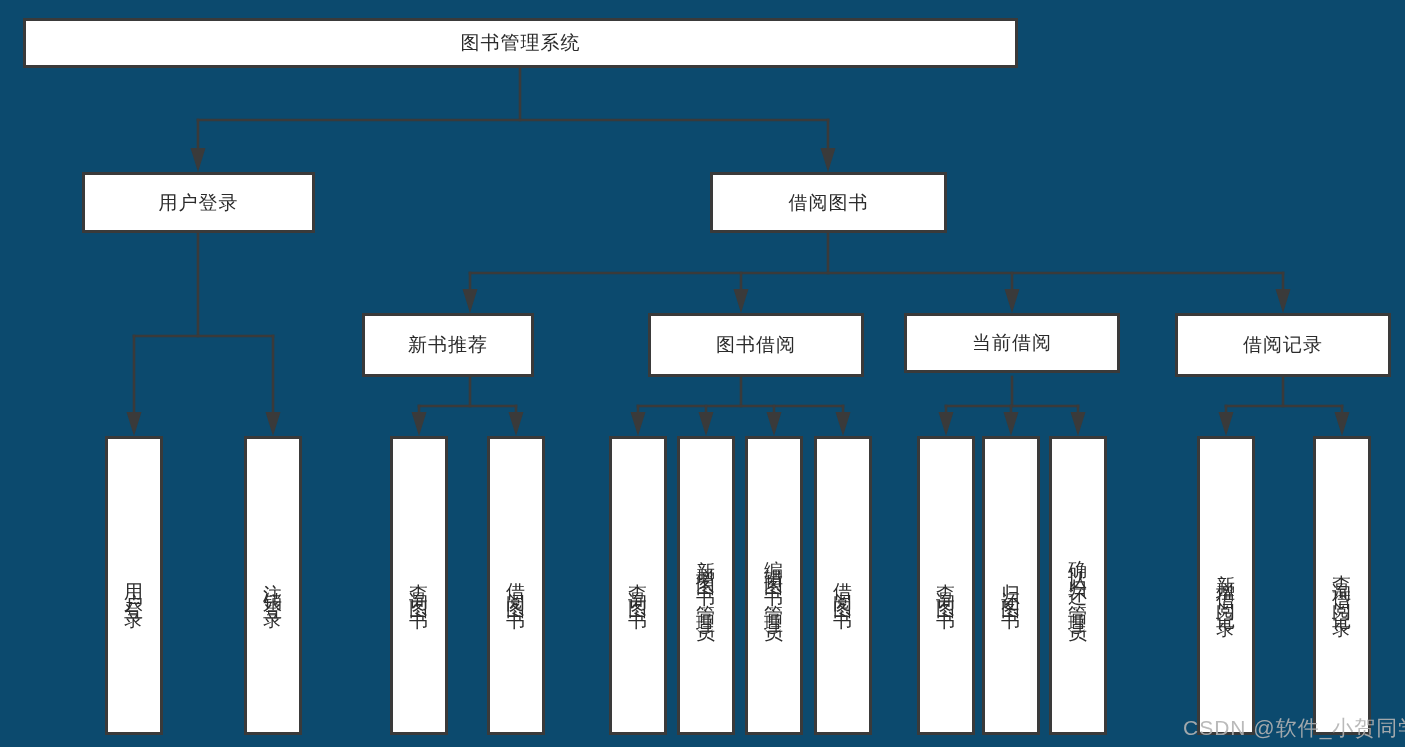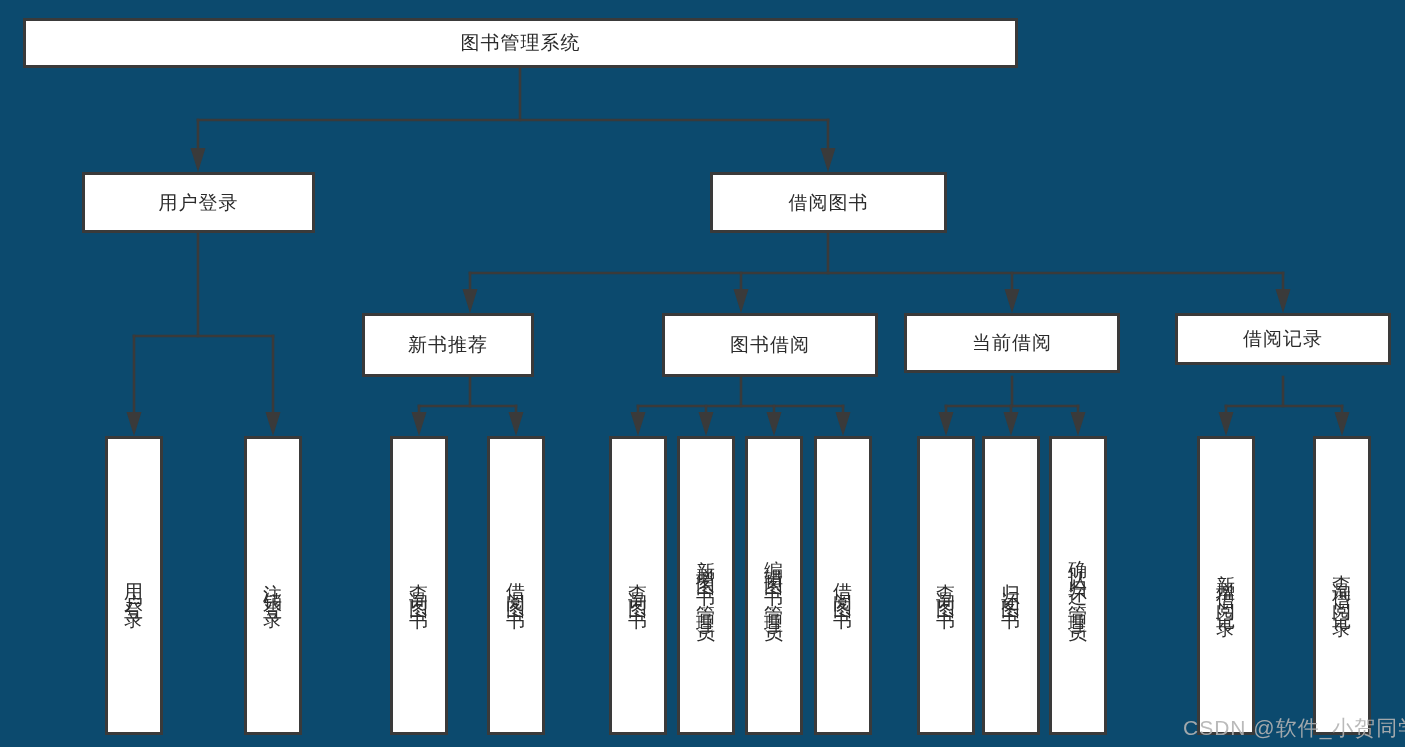--- a/index.html
+++ b/index.html
@@ -102,23 +102,23 @@
       <polygon points="1334.5,412 1349.5,412 1342,436"></polygon>
     </g>
   </svg>
 
   <div class="box" style="left:23px; top:18px; width:995px; height:50px;">图书管理系统</div>
 
   <div class="box" style="left:82px; top:172px; width:233px; height:61px;">用户登录</div>
   <div class="box" style="left:710px; top:172px; width:237px; height:61px;">借阅图书</div>
 
   <div class="box" style="left:362px; top:313px; width:172px; height:64px;">新书推荐</div>
-  <div class="box" style="left:662px; top:313px; width:216px; height:64px;">图书借阅</div>
+  <div class="box" style="left:648px; top:313px; width:216px; height:64px;">图书借阅</div>
   <div class="box" style="left:904px; top:313px; width:216px; height:60px;">当前借阅</div>
-  <div class="box" style="left:1175px; top:313px; width:216px; height:52px;">借阅记录</div>
+  <div class="box" style="left:1175px; top:313px; width:216px; height:64px;">借阅记录</div>
 
   <div class="box leaf" style="left:105px;">用户登录</div>
   <div class="box leaf" style="left:244px;">注销登录</div>
 
   <div class="box leaf" style="left:390px;">查询图书</div>
   <div class="box leaf" style="left:487px;">借阅图书</div>
 
   <div class="box leaf" style="left:609px;">查询图书</div>
   <div class="box leaf" style="left:677px;">新增图书（管理员）</div>
   <div class="box leaf" style="left:745px;">编辑图书（管理员）</div>

